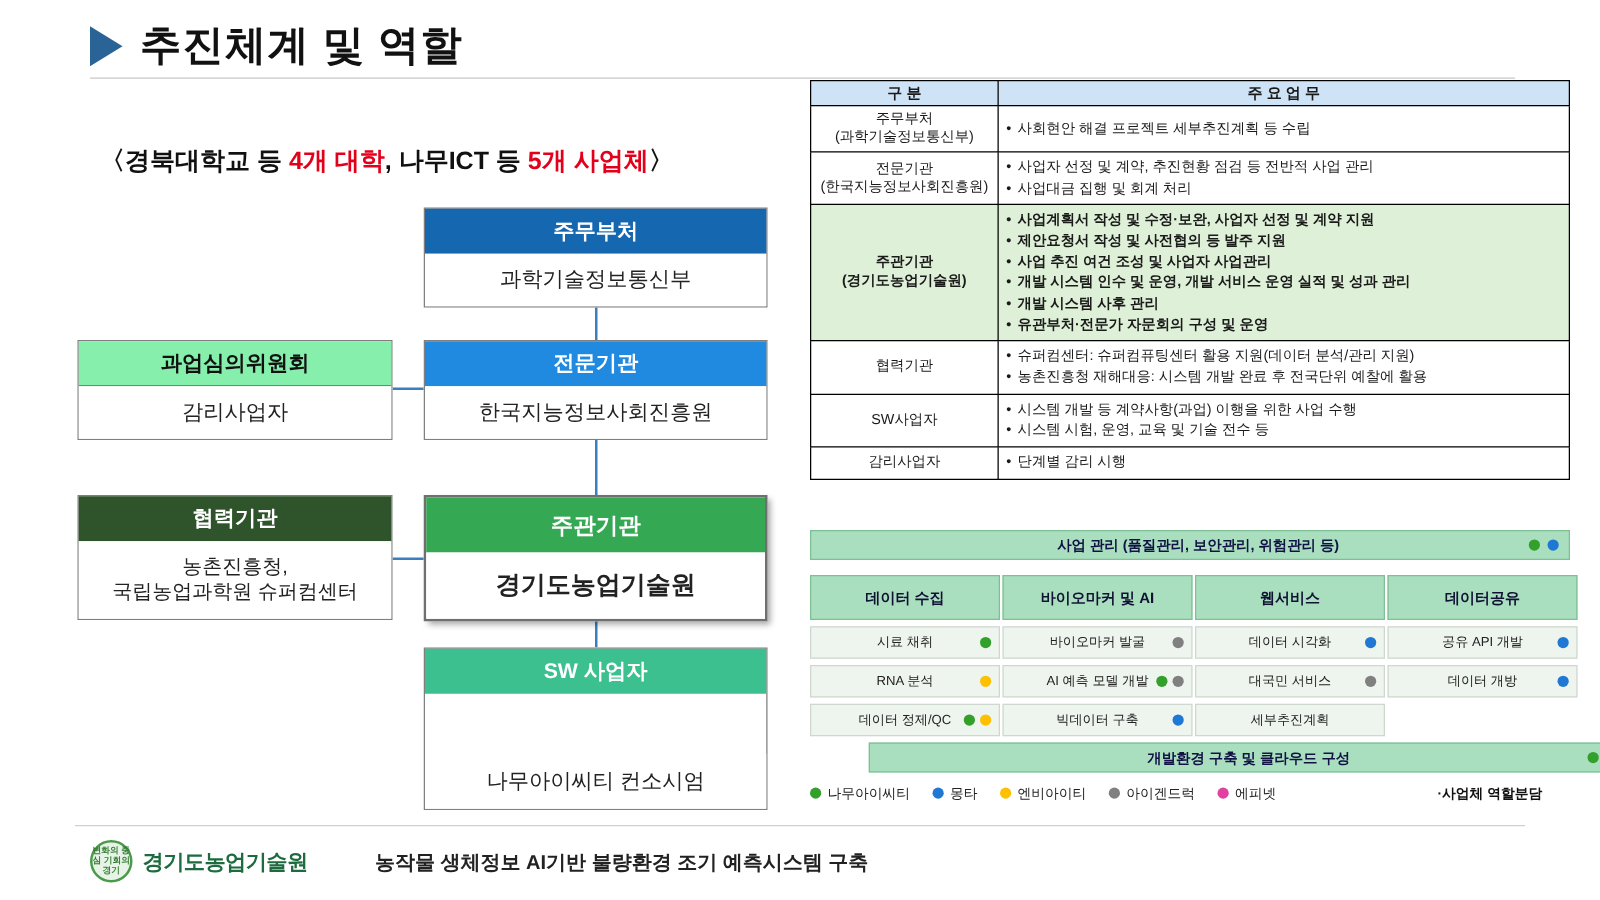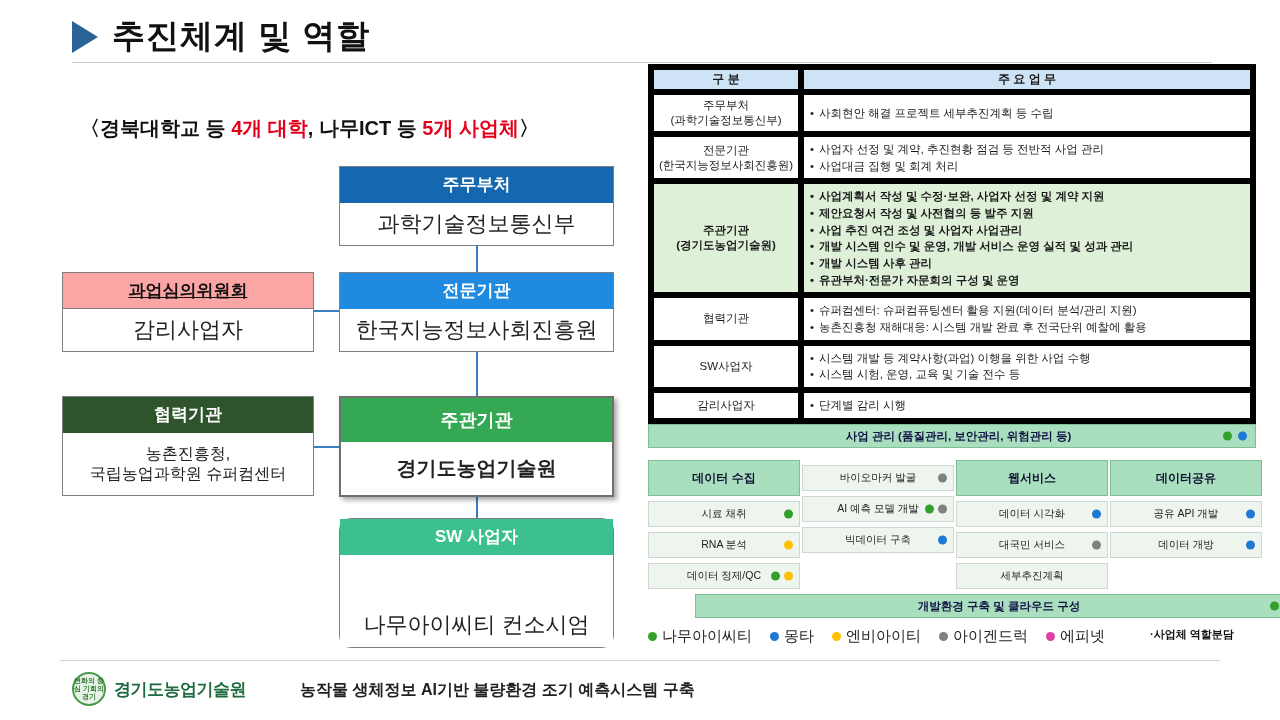--- a/index.html
+++ b/index.html
@@ -26,58 +26,58 @@
   }
   .left-caption .red { color:#e3001b; }
 
   
   .obox { position:absolute; border:1px solid #7f7f7f; background:#fff; }
   .obox .hd {
     text-align:center; font-weight:bold; color:#fff; font-size:17px;
     height:36px; line-height:36px;
   }
   .obox .bd {
-    text-align:center; font-size:22px; color:#222; background:#fff;
+    text-align:center; font-size:17px; color:#222; background:#fff;
     display:flex; align-items:center; justify-content:center; flex-direction:column;
     line-height:1.25;
   }
 
   #box-ministry { left:339px; top:166px; width:275px; }
   #box-ministry .hd { background:#1567b0; }
   #box-ministry .bd { height:42px; }
 
   #box-agency { left:339px; top:272px; width:275px; }
   #box-agency .hd { background:#1f8ae0; }
   #box-agency .bd { height:42px; }
 
   #box-review { left:62px; top:272px; width:252px; }
-  #box-review .hd { background:#fca5a5; color:#111; border-bottom:1px solid #7f7f7f;text-decoration:underline; }
+  #box-review .hd { background:#86efac; color:#111; border-bottom:1px solid #7f7f7f; }
   #box-review .bd { height:42px; }
 
   #box-coop { left:62px; top:396px; width:252px; }
   #box-coop .hd { background:#2f542b; }
   #box-coop .bd { height:62px; font-size:16px; }
 
   #box-host {
     left:339px; top:396px; width:275px; border:2px solid #6f6f6f;
     box-shadow:3px 3px 5px rgba(0,0,0,.35);
   }
   #box-host .hd { background:#35a853; height:44px; line-height:44px; font-size:18px; }
   #box-host .bd { height:53px; font-size:20px; font-weight:bold; }
 
-  #box-sw { left:339px; top:518px; width:275px;border-radius:12px; }
+  #box-sw { left:339px; top:518px; width:275px; }
   #box-sw .hd { background:#3cc08f; }
   #box-sw .bd { height:44px;margin-top:48px; }
 
   
   .conn { position:absolute; background:#3a7fbf; }
 
   
   .rtable { position:absolute; left:648px; top:64px; width:608px; border-collapse:collapse; }
-  .rtable th, .rtable td { border:6px solid #000000; font-size:11.5px; }
+  .rtable th, .rtable td { border:1px solid #000000; font-size:11.5px; }
   .rtable thead th {
     background:#cfe3f7; font-weight:bold; text-align:center; height:20px; font-size:12px;
   }
   .rtable td.c1 { width:150px; text-align:center; vertical-align:middle; line-height:1.3; padding:3px 2px; }
   .rtable td.c2 { padding:4px 6px; line-height:1.45; vertical-align:middle; }
   .rtable tr.hi td { background:#dff0d8; font-weight:bold; }
   .rtable td.c2 ul { margin:0; padding:0; list-style:none; }
   .rtable td.c2 li { position:relative; padding-left:9px; }
   .rtable td.c2 li:before { content:"•"; position:absolute; left:0; top:0; }
 
@@ -107,21 +107,21 @@
 
   #col-1 { left:648px; top:460px; }
   #col-2 { left:802px; top:460px; }
   #col-3 { left:956px; top:460px; }
   #col-4 { left:1110px; top:460px; }
 
   .dot { width:9px; height:9px; border-radius:50%; display:inline-block; }
 
   
   .legend { position:absolute; left:648px; top:627px; width:470px; display:flex; gap:18px; align-items:center; }
-  .legend .li { display:flex; align-items:center; gap:5px; font-size:15px; color:#222; white-space:nowrap; }
+  .legend .li { display:flex; align-items:center; gap:5px; font-size:11px; color:#222; white-space:nowrap; }
   .legend-note { position:absolute; left:1150px; top:627px; font-size:11px; font-weight:bold; color:#111; white-space:nowrap; }
 
   
   .footer-rule { position:absolute; left:60px; top:660px; width:1160px; height:1px; background:#d0d0d0; }
   .logo-wrap { position:absolute; left:72px; top:672px; display:flex; align-items:center; gap:8px; }
   .logo-mark {
     width:34px;height:34px;border-radius:50%;background:#e8f3e8;
     border:2px solid #4a9a4a;display:flex;align-items:center;justify-content:center;
     font-size:7px;font-weight:bold;color:#2f7a2f;text-align:center;line-height:1.1;
   }
@@ -288,20 +288,21 @@
     </div>
     <div class="gitem">
       <span>데이터 정제/QC</span>
       <span class="dots">
         <span class="dot" style="background: rgb(51, 160, 44);"></span>
         <span class="dot" style="background: rgb(255, 192, 0);"></span>
       </span>
     </div>
   </div>
 <div class="gcol" id="col-2">
+    <div class="ghead">바이오마커 및 AI</div>
     <div class="gitem">
       <span>바이오마커 발굴</span>
       <span class="dots">
         <span class="dot" style="background: rgb(128, 128, 128);"></span>
       </span>
     </div>
     <div class="gitem">
       <span>AI 예측 모델 개발</span>
       <span class="dots">
         <span class="dot" style="background: rgb(51, 160, 44);"></span>

